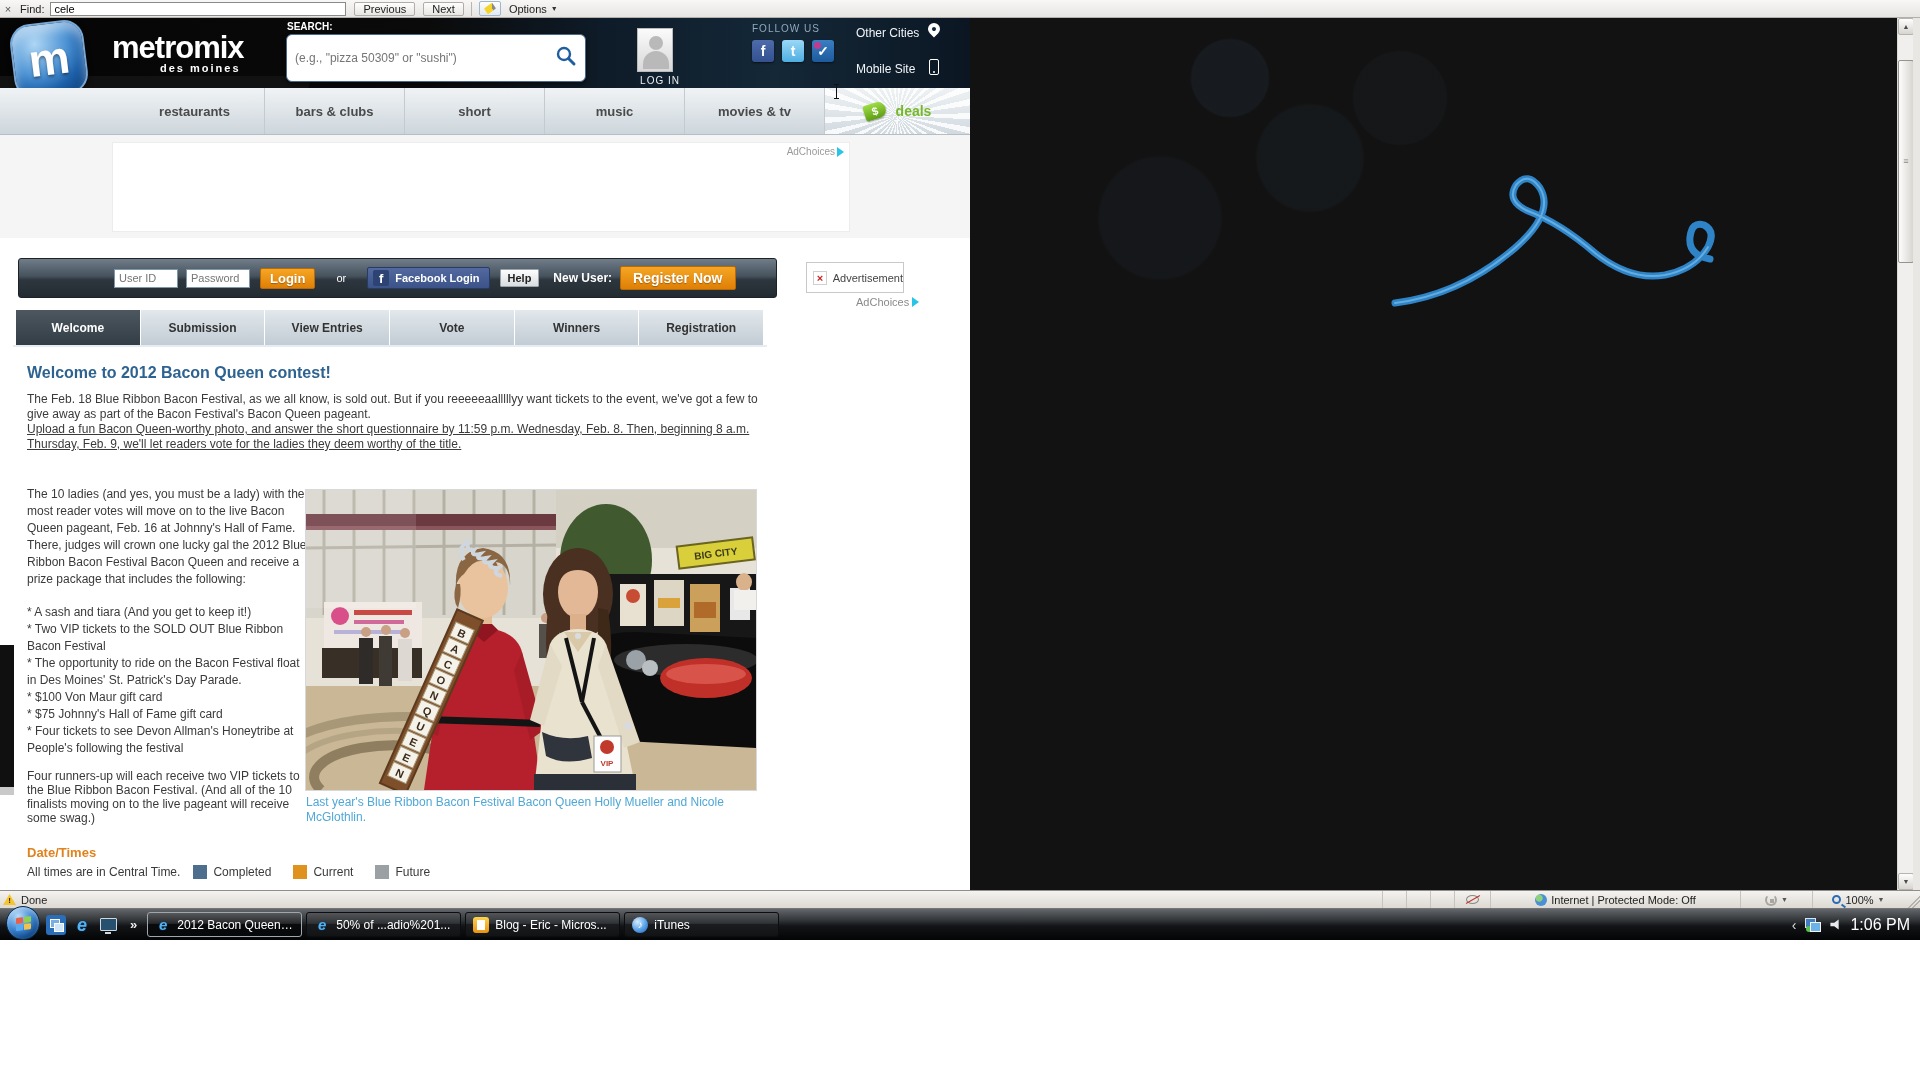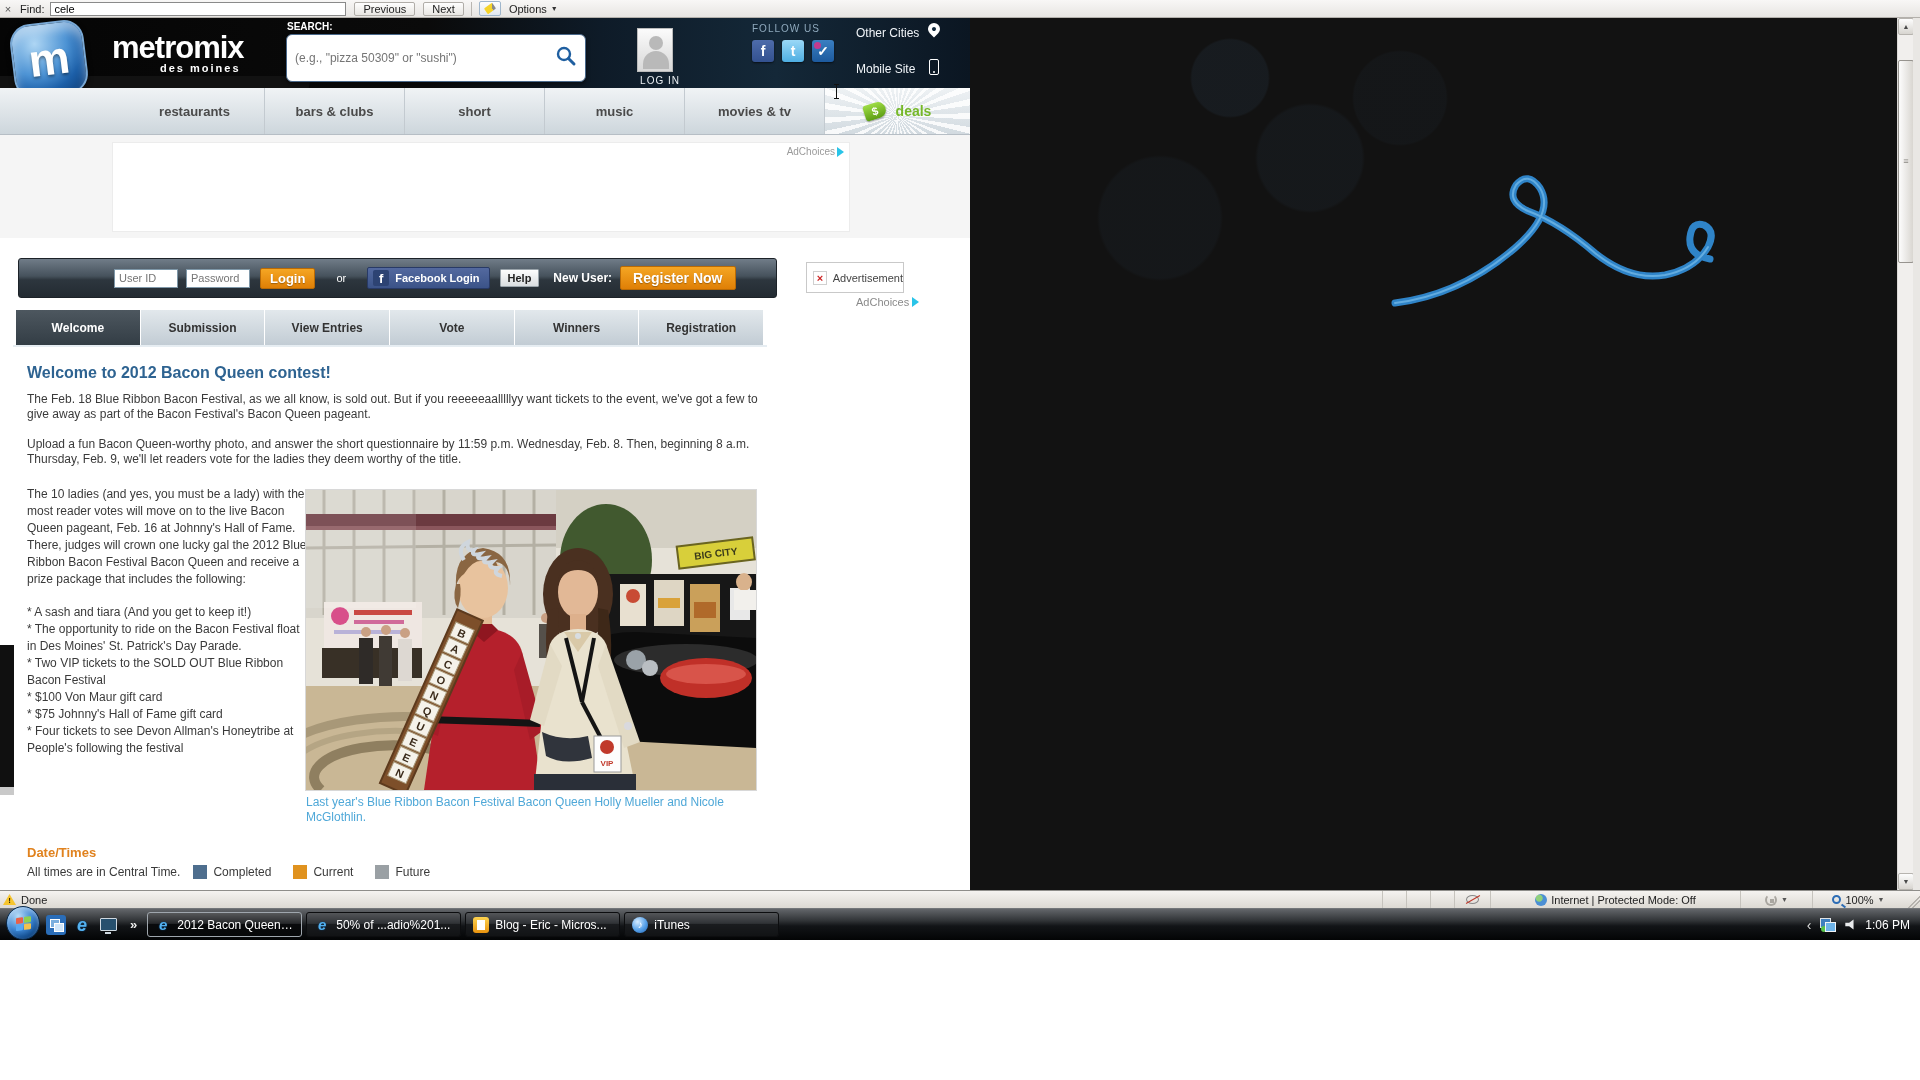--- a/index.html
+++ b/index.html
@@ -140,21 +140,21 @@
   .ctabs { position:absolute; left:16px; top:291px; width:748px; height:36px; display:flex; }
   .ctab { flex:1; display:flex; align-items:center; justify-content:center; font-size:12px; font-weight:bold;
     color:#333; background:linear-gradient(#e2e8ec,#c2ccd4); border-right:1px solid #fff; border-top:1px solid #fff; }
   .ctab.active { background:linear-gradient(#4d575f,#333d45); color:#fff; }
   .ctabs-underline { position:absolute; left:13px; top:327px; width:754px; height:2px; background:#e6edf2; }
 
   
   .c-head { position:absolute; left:27px; top:346px; width:740px; color:#2e6391; font-size:16px; font-weight:bold; }
   .c-p { position:absolute; left:27px; width:742px; font-size:12px; color:#3a3a3a; line-height:15px; }
   .c-p1 { top:374px; }
-  .c-p2 { top:419px; }
+  .c-p2 { top:404px;text-decoration:underline; }
   .col-p { position:absolute; left:27px; width:284px; font-size:12px; color:#3a3a3a; line-height:17px; }
   .col-p3 { top:468px; }
   .col-prizes { top:586px; }
   .col-p4 { top:751px; line-height:14px; }
 
   .photo-wrap { position:absolute; left:305px; top:471px; width:452px; height:302px; border:1px solid #d8d8d8; }
   .caption { position:absolute; left:306px; top:777px; width:445px; font-size:12px; line-height:15px; color:#4fa8d8; }
 
   .dt-head { position:absolute; left:27px; top:827px; color:#e0821e; font-size:13px; font-weight:bold; }
   .legend-row { position:absolute; left:27px; top:847px; display:flex; align-items:center; font-size:12px; color:#3a3a3a; }
@@ -238,21 +238,21 @@
     background:radial-gradient(circle at 35% 30%, #d6ecff, #56a0e8 55%, #1f5fae); color:#fff; font-size:10px;
     display:flex; align-items:center; justify-content:center; }
   .ie16 { width:16px; flex:none; text-align:center; }
   .tray { margin-left:auto; display:flex; align-items:center; gap:9px; padding-right:10px; color:#fff; }
   .tray .tchev { font-size:14px; color:#ddd; }
   .net-ico { position:relative; width:16px; height:13px; }
   .net-ico::before { content:""; position:absolute; left:0; top:0; width:9px; height:8px; border:1px solid #dfe3e6; background:#3f7fbf; }
   .net-ico::after { content:""; position:absolute; left:5px; top:4px; width:9px; height:8px; border:1px solid #f2f4f6; background:#6db3e8; }
   .net-dot { position:absolute; left:1px; bottom:-1px; width:6px; height:6px; border-radius:50%; background:#57c24a; }
   .spk { width:11px; height:11px; background:#e8eaec; clip-path:polygon(0 35%,35% 35%,75% 5%,75% 95%,35% 65%,0 65%); }
-  .clock { font-size:12px; }
+  .clock { font-size:16px; }
 
   .photo-svg text { font-family:"Liberation Sans",sans-serif; }
 </style>
 </head>
 <body>
 
 <div class="screen">
 
   <div class="findbar">
     <span class="fclose">×</span>
@@ -370,26 +370,27 @@
         <div class="ctab">Registration</div>
       </div>
       <div class="ctabs-underline"></div>
 
       <div class="c-head">Welcome to 2012 Bacon Queen contest!</div>
       <div class="c-p c-p1">The Feb. 18 Blue Ribbon Bacon Festival, as we all know, is sold out. But if you reeeeeaalllllyy want tickets to the event, we've got a few to give away as part of the Bacon Festival's Bacon Queen pageant.</div>
       <div class="c-p c-p2">Upload a fun Bacon Queen-worthy photo, and answer the short questionnaire by 11:59 p.m. Wednesday, Feb. 8. Then, beginning 8 a.m. Thursday, Feb. 9, we'll let readers vote for the ladies they deem worthy of the title.</div>
       <div class="col-p col-p3">The 10 ladies (and yes, you must be a lady) with the most reader votes will move on to the live Bacon Queen pageant, Feb. 16 at Johnny's Hall of Fame. There, judges will crown one lucky gal the 2012 Blue Ribbon Bacon Festival Bacon Queen and receive a prize package that includes the following:</div>
       <div class="col-p col-prizes">
         <div>* A sash and tiara (And you get to keep it!)</div>
+        <div>* Two VIP tickets to the SOLD OUT Blue Ribbon Bacon Festival</div>
         <div>* The opportunity to ride on the Bacon Festival float in Des Moines' St. Patrick's Day Parade.</div>
-        <div>* Two VIP tickets to the SOLD OUT Blue Ribbon Bacon Festival</div>
         <div>* $100 Von Maur gift card</div>
         <div>* $75 Johnny's Hall of Fame gift card</div>
         <div>* Four tickets to see Devon Allman's Honeytribe at People's following the festival</div>
       </div>
+      <div class="col-p col-p4">Four runners-up will each receive two VIP tickets to the Blue Ribbon Bacon Festival. (And all of the 10 finalists moving on to the live pageant will receive some swag.)</div>
 
       <div class="photo-wrap">
         <svg class="photo-svg" width="450" height="300" viewBox="0 0 450 300">
           <rect width="450" height="300" fill="#e6e2d8"></rect>
           <rect x="0" y="0" width="250" height="128" fill="#d8d5cc"></rect>
           <g stroke="#b4b0a4" stroke-width="3">
             <line x1="18" y1="0" x2="18" y2="125"></line>
               <line x1="48" y1="0" x2="48" y2="125"></line>
             <line x1="78" y1="0" x2="78" y2="125"></line>
               <line x1="108" y1="0" x2="108" y2="125"></line>

